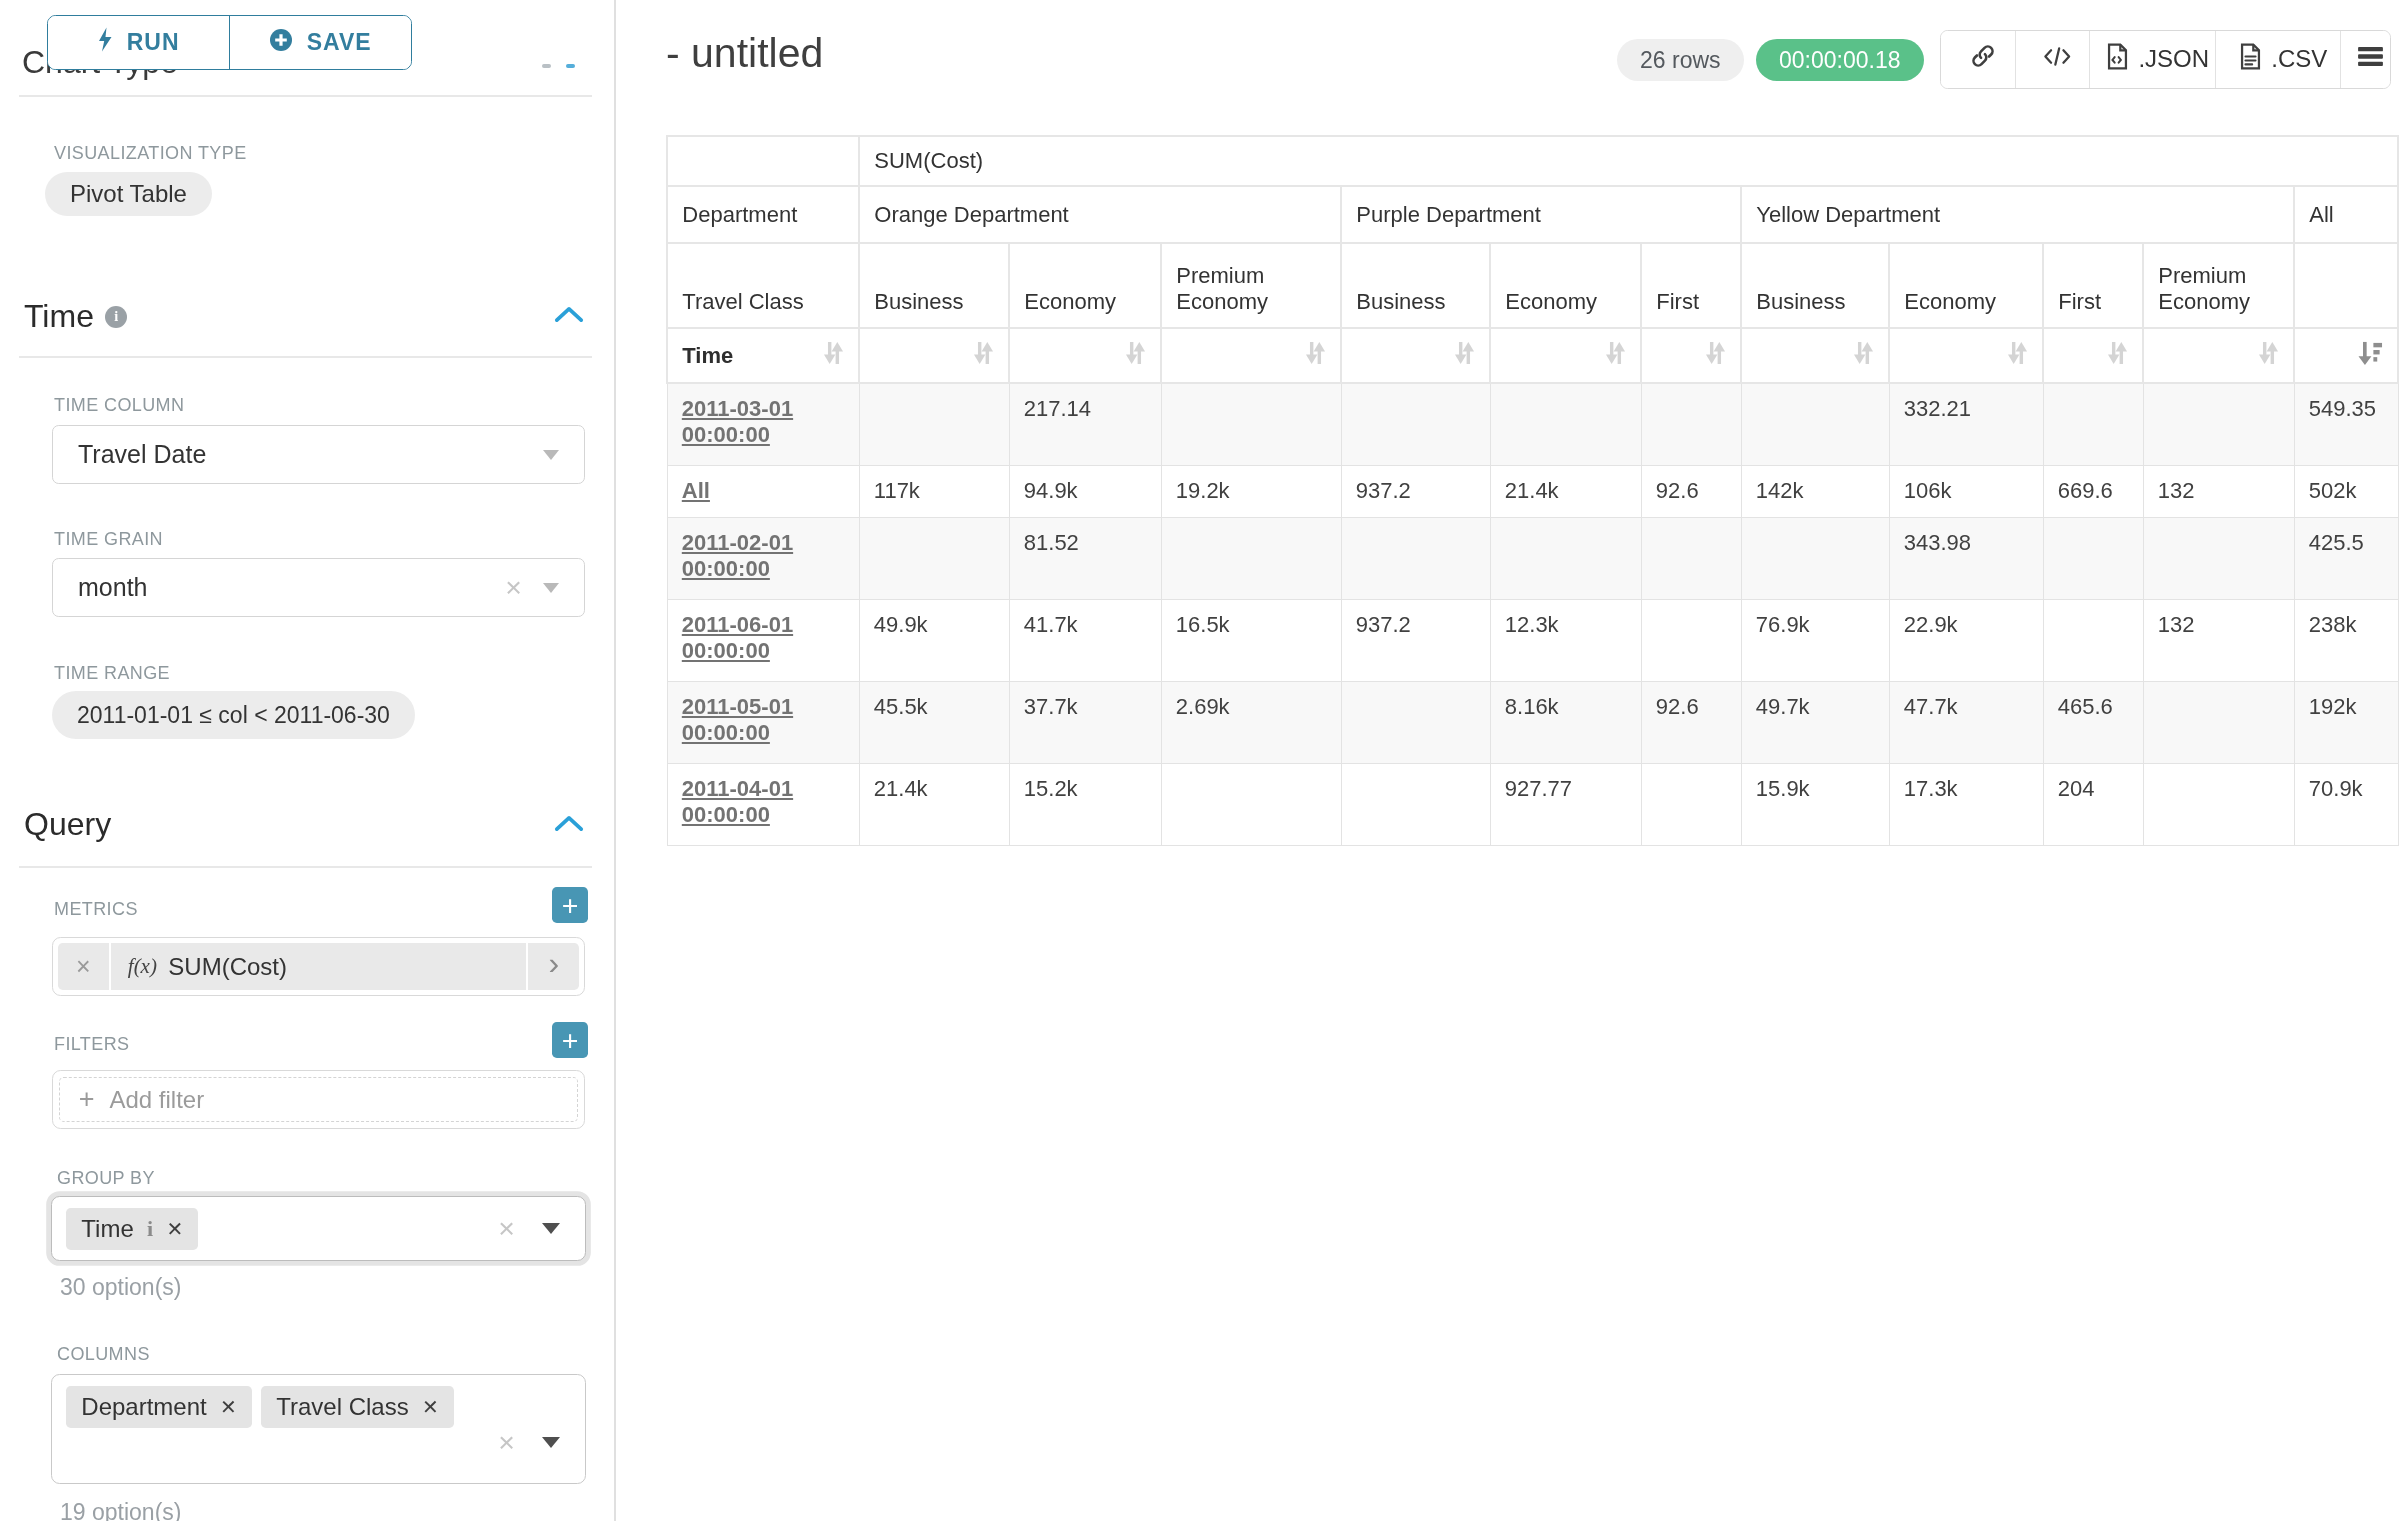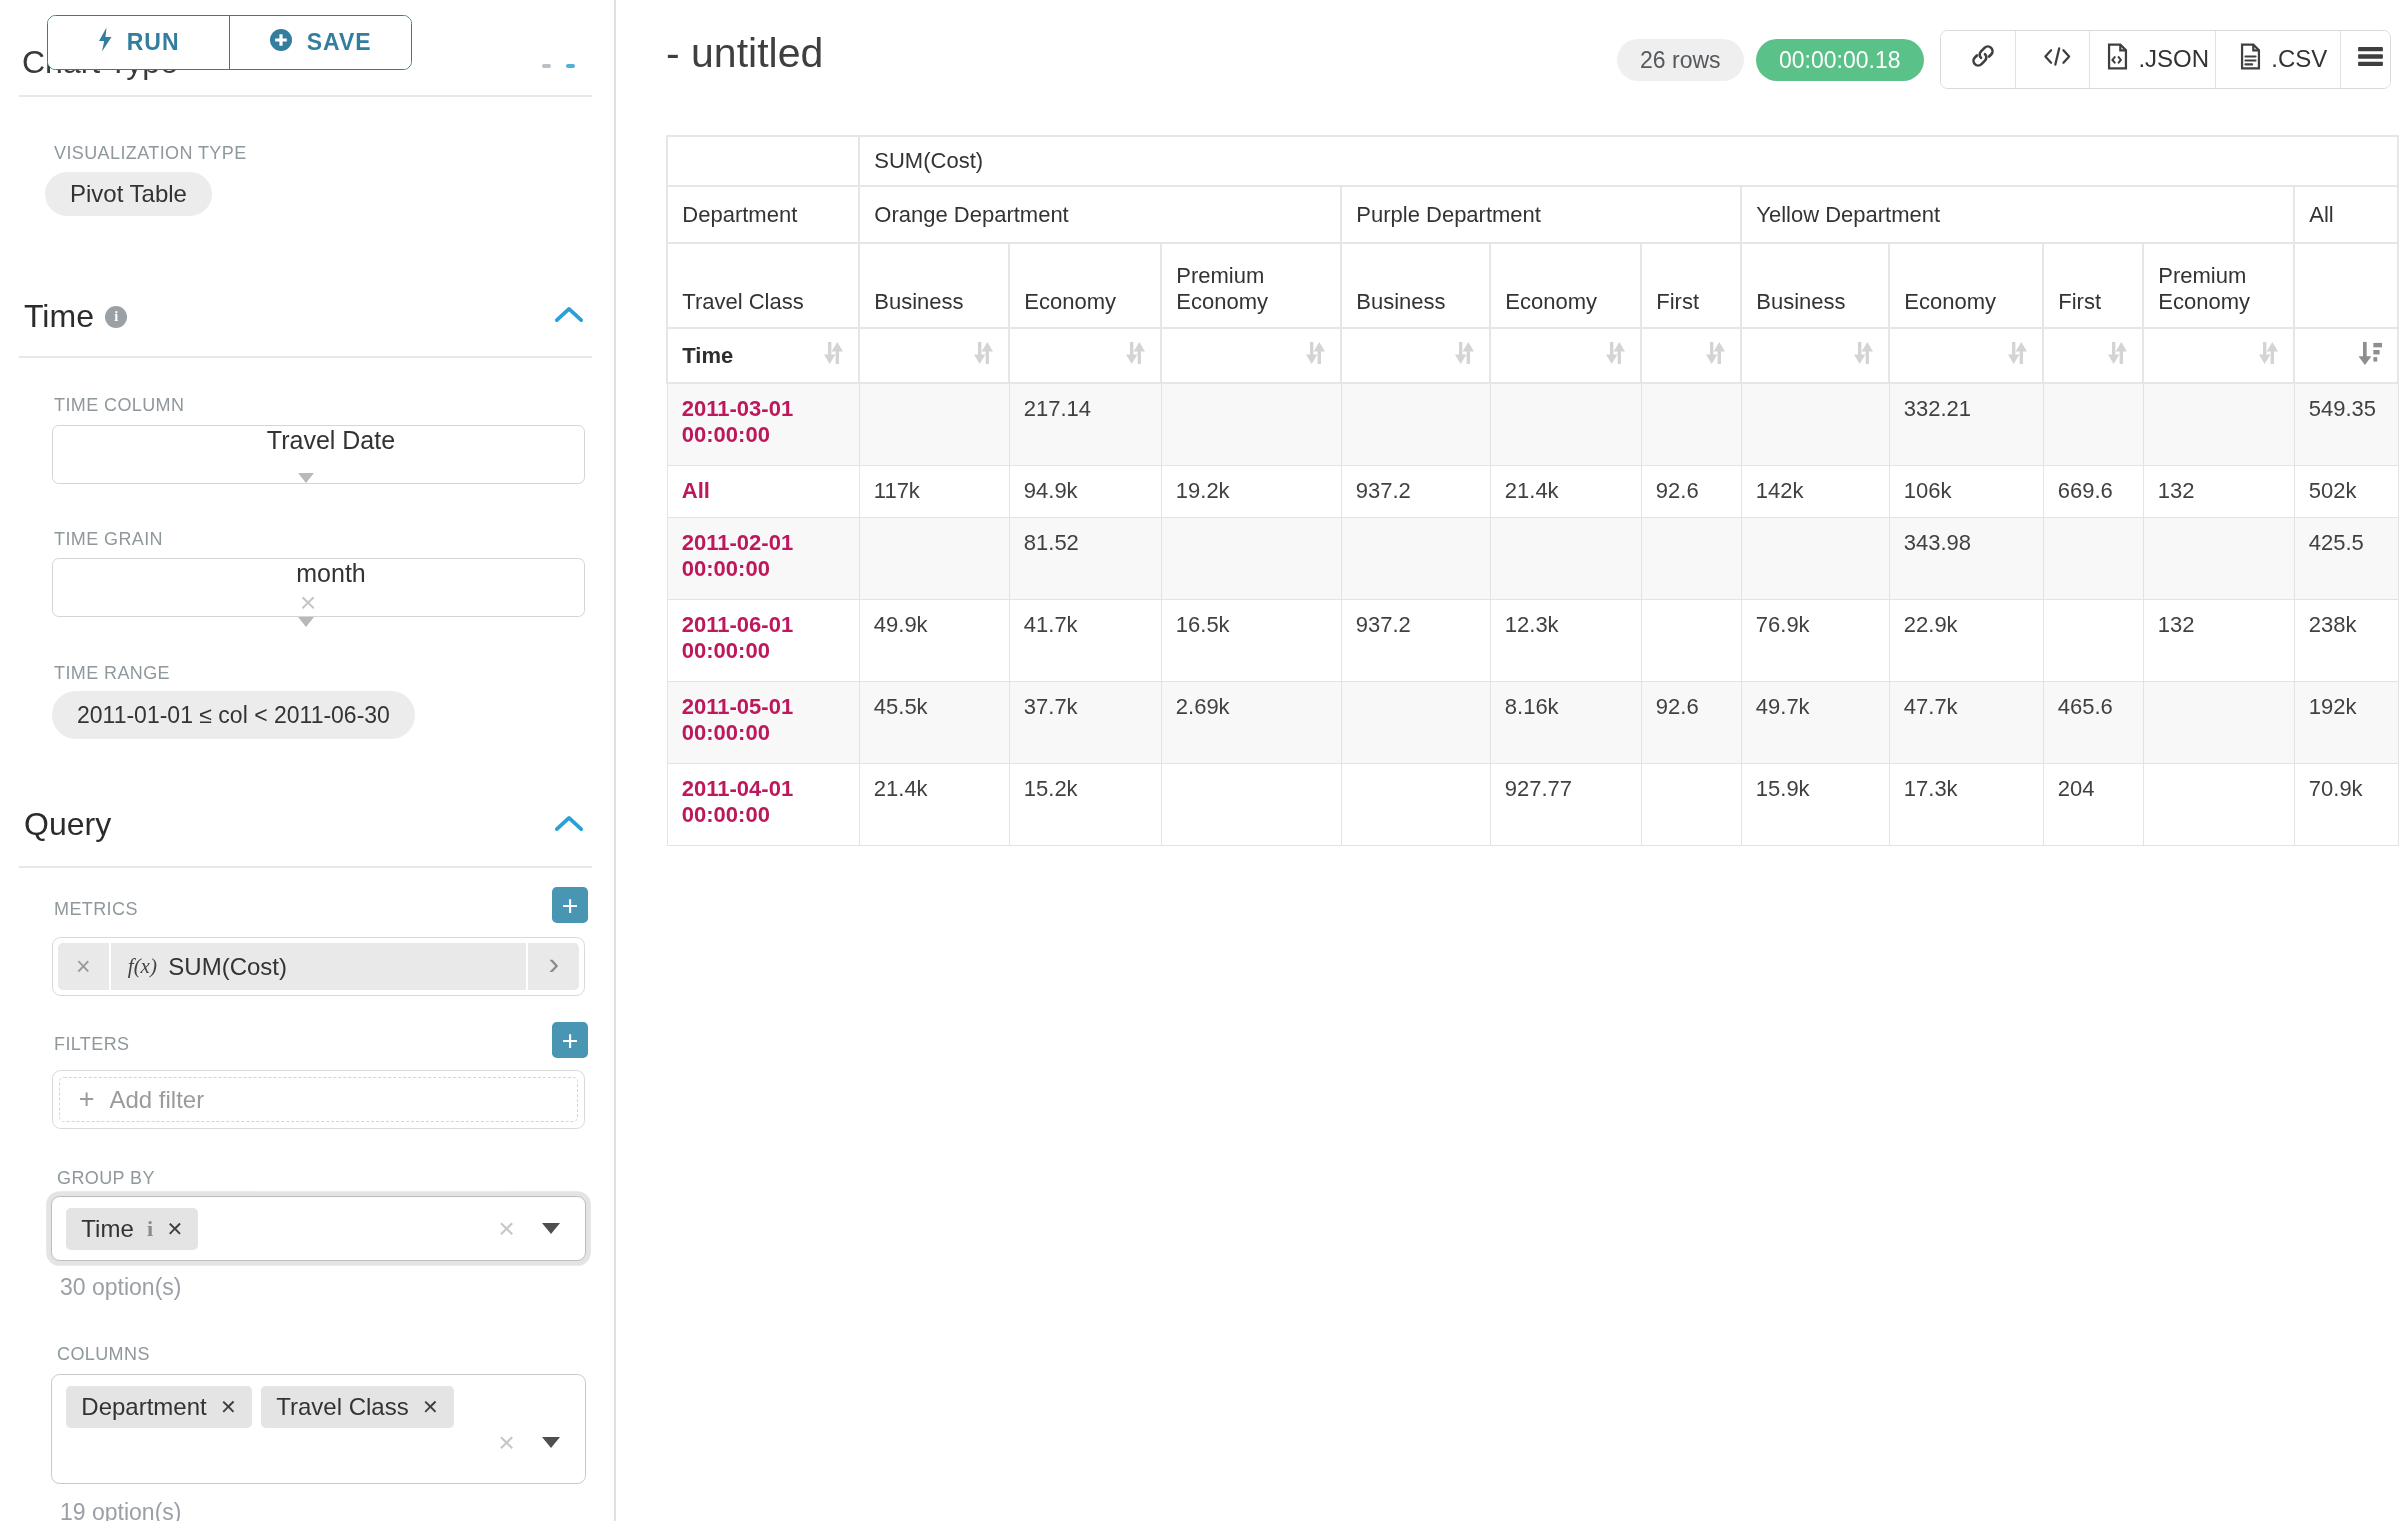--- a/index.html
+++ b/index.html
@@ -18,21 +18,21 @@
   .btn-group .btn { flex:1; display:flex; align-items:center; justify-content:center; gap:13.3px; background:#fff; border:none; cursor:pointer; font-family:inherit; font-size:23px; font-weight:700; letter-spacing:1px; color:#337e9e; }
   .btn-group .btn + .btn { border-left:1.9px solid #2f7d9d; }
 
   .hdivider { position:absolute; left:19px; width:573px; height:1.9px; background:#e8e8e8; }
 
   .side-label { position:absolute; font-size:18px; font-weight:500; letter-spacing:0.4px; color:#8e989d; }
   .side-heading { position:absolute; display:flex; align-items:center; gap:11.4px; font-size:32px; font-weight:400; color:#2b2b2b; }
   .info-badge { display:inline-flex; align-items:center; justify-content:center; width:22px; height:22px; border-radius:50%; background:#9aa1a6; color:#fff; font-size:14.3px; font-weight:700; font-family:"Liberation Serif",serif; }
   .chev-up { position:absolute; }
 
-  .select-box { position:absolute; left:52px; width:533px; height:59px; border:1.9px solid #d5d5d5; border-radius:6.7px; background:#fff; display:flex; align-items:center;flex-direction:column; }
+  .select-box { position:absolute; left:52px; width:533px; height:59px; border:1.9px solid #d5d5d5; border-radius:6.7px; background:#fff; display:flex; align-items:center; }
   .select-box .sel-text { margin-left:25px; font-size:25px; color:#333; flex:1; }
   .caret-down { width:0; height:0; border-left:8.6px solid transparent; border-right:8.6px solid transparent; border-top:10.5px solid #b9b9b9; margin-right:25px; }
   .clear-x { font-size:28.5px; color:#c6c6c6; margin-right:21px; line-height:1; }
 
   .pill { position:absolute; display:inline-flex; align-items:center; background:#ececec; border-radius:25px; padding:0 25px; font-size:24px; color:#333; }
 
   .plus-btn { position:absolute; width:36px; height:36px; background:#4896b4; border-radius:4.8px; color:#fff; display:flex; align-items:center; justify-content:center; font-size:28.5px; font-weight:400; line-height:1; cursor:pointer; }
 
   .metric-outer { position:absolute; left:52px; top:937px; width:533px; height:59px; border:1.9px solid #d9d9d9; border-radius:8.6px; background:#fff; padding:4.8px; }
   .metric-pill { display:flex; height:100%; background:#e9e9e9; border-radius:4.8px; align-items:stretch; overflow:hidden; }
@@ -73,21 +73,21 @@
   table.pivot thead tr.ra th, table.pivot thead tr.rb th { vertical-align:middle; padding:7.6px 14.3px; }
   table.pivot thead tr.ra { height:50px; }
   table.pivot thead tr.rb { height:57px; }
   table.pivot thead tr.rc { height:85px; }
   table.pivot thead tr.rd { height:55px; }
   table.pivot thead tr.rd th { vertical-align:middle; padding:5.7px 14.3px; }
   .sorter { display:flex; align-items:center; justify-content:flex-end; }
   .sorter.with-label { justify-content:space-between; }
   .sorter .sort-label { font-weight:700; color:#2e2e2e; }
   table.pivot tbody td, table.pivot tbody th { border:1px solid #e3e3e3; padding:12.4px 14.3px; vertical-align:top; color:#414141; font-weight:400; }
-  table.pivot tbody th { font-weight:700; color:#be185d; }
+  table.pivot tbody th { font-weight:700; color:#737373;text-decoration:underline; }
   table.pivot tbody tr.tall { height:82px; }
   table.pivot tbody tr.short { height:52px; }
   table.pivot tbody tr:nth-child(odd) { background:#f8f8f8; }
   table.pivot tbody tr:nth-child(even) { background:#fff; }
 </style>
 </head>
 <body>
 
 <div id="app">
 

